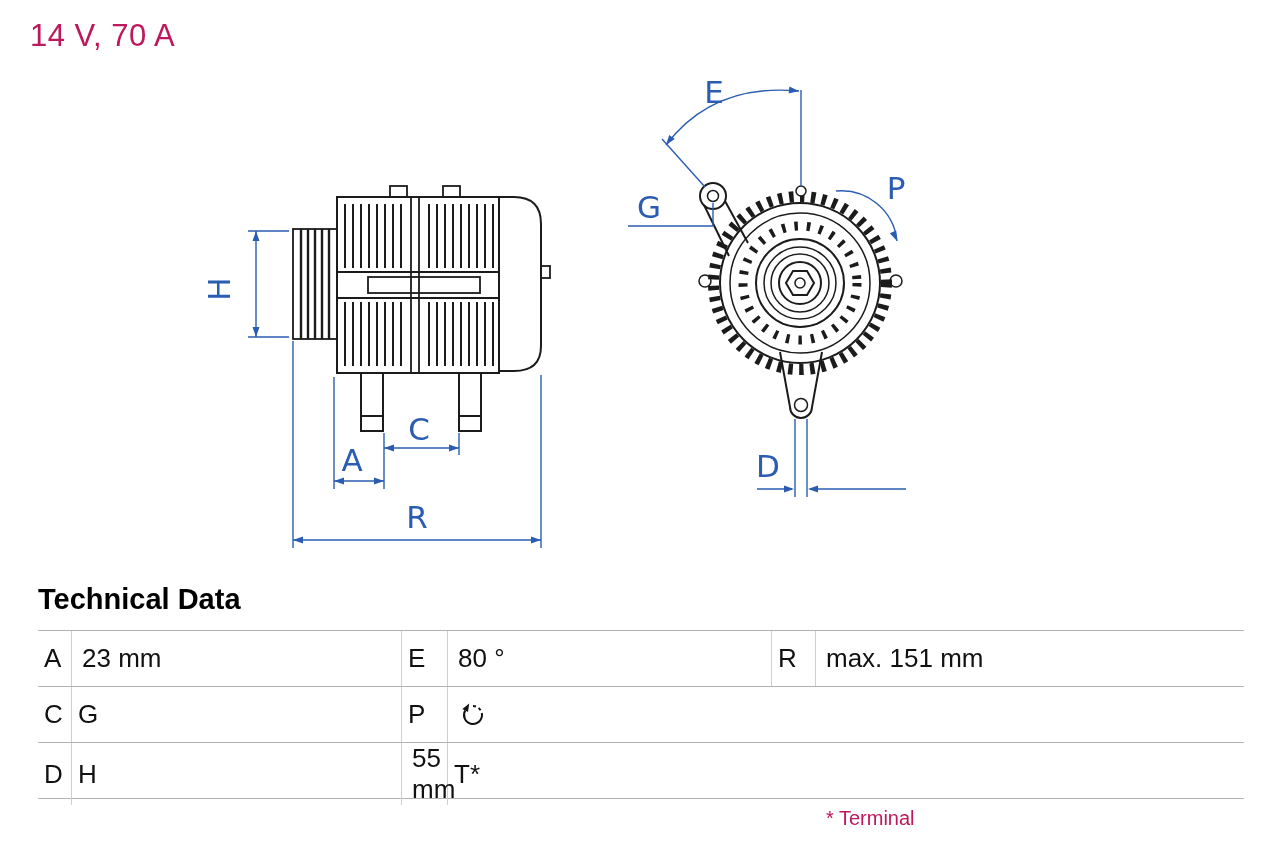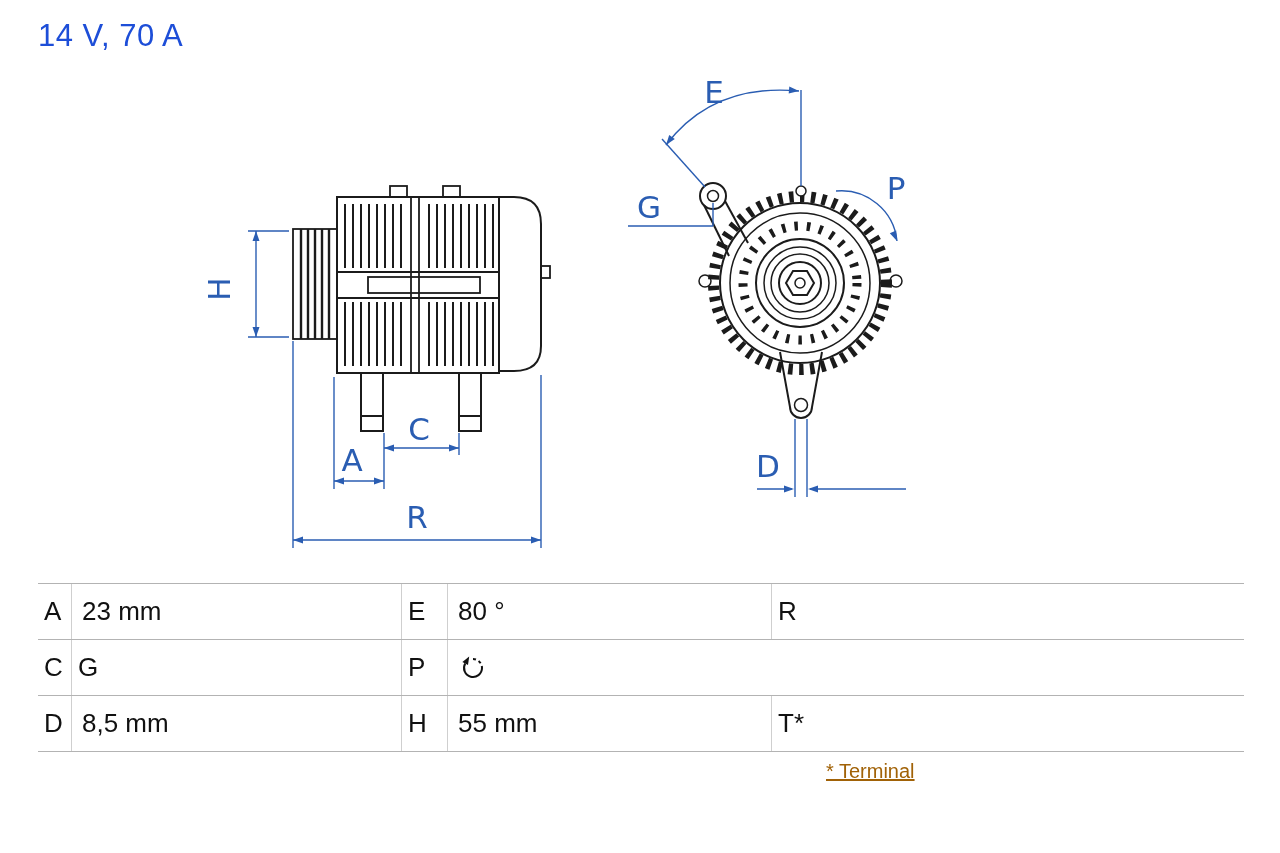--- a/index.html
+++ b/index.html
@@ -1,36 +1,36 @@
 <!DOCTYPE html>
 <html><head>
 <meta charset="utf-8">
 <style>
   html,body{margin:0;padding:0;}
   body{
     width:1280px;height:853px;background:#ffffff;position:relative;overflow:hidden;
     font-family:"Liberation Sans",sans-serif;color:#111;
   }
   .page-title{
-    position:absolute;left:38px;top:18px;font-size:31px;font-weight:400;color:#1d4ed8;
+    position:absolute;left:30px;top:18px;font-size:31px;font-weight:400;color:#be185d;
     letter-spacing:.5px;
   }
   svg.drawing{position:absolute;left:0;top:0;}
   .dim-label{font-family:"DejaVu Sans",sans-serif;font-size:31px;fill:#2a5db2;}
   .tech{position:absolute;left:38px;top:583px;width:1206px;}
   .tech h2{margin:0 0 14px 0;font-size:29px;font-weight:700;color:#000;}
   .tbl{border-top:1px solid #b3b3b3;}
   .row{
     display:grid;grid-template-columns:34px 330px 46px 324px 44px 1fr;
     align-items:stretch;height:55px;border-bottom:1px solid #b3b3b3;font-size:26px;
   }
   .cell{display:flex;align-items:center;border-right:1px solid #cfcfcf;padding-left:6px;}
   .cell.val{padding-left:10px;}
   .cell:last-child{border-right:none;}
-  .footnote{margin:8px 0 0 788px;font-size:20px;color:#a16207;text-decoration:underline;}
+  .footnote{margin:8px 0 0 788px;font-size:20px;color:#be185d;}
 </style>
 </head>
 <body>
 
 <div>
 
   <div class="page-title">14 V, 70 A</div>
 
   <svg class="drawing" width="1280" height="570" viewBox="0 0 1280 570">
 
@@ -147,46 +147,47 @@
       <text class="dim-label" x="419" y="440" text-anchor="middle">C</text>
       <text class="dim-label" x="417" y="528" text-anchor="middle">R</text>
       <text class="dim-label" x="714" y="103" text-anchor="middle">E</text>
       <text class="dim-label" x="649" y="218" text-anchor="middle">G</text>
       <text class="dim-label" x="896" y="199" text-anchor="middle">P</text>
       <text class="dim-label" x="768" y="477" text-anchor="middle">D</text>
     </g>
   </svg>
 
   <section class="tech">
+    <h2>Technical Data</h2>
     <div class="tbl">
 
       <div class="row">
         <div class="cell key">A</div>
         <div class="cell val">23 mm</div>
         <div class="cell key">E</div>
         <div class="cell val">80 °</div>
         <div class="cell key">R</div>
+        <div class="cell val">max. 151 mm</div>
       </div>
 
       <div class="row">
         <div class="cell key">C</div>
         <div class="cell key">G</div>
         <div class="cell key">P</div>
         <div class="cell val">
           <svg width="30" height="28" viewBox="0 0 28 28">
             <path d="M14,5 A9,9 0 0 1 23,14" stroke="#111" stroke-width="2" fill="none" stroke-dasharray="3 3"></path>
             <path d="M23,14 A9,9 0 1 1 6.2,9.5" stroke="#111" stroke-width="2" fill="none"></path>
             <polygon points="10.2,2.6 3.4,7.9 9,11.1" fill="#111"></polygon>
           </svg>
         </div>
       </div>
 
       <div class="row">
         <div class="cell key">D</div>
-        <div class="cell val">8,5 mm</div>
         <div class="cell key">H</div>
         <div class="cell val">55 mm</div>
         <div class="cell key">T*</div>
       </div>
 
     </div>
     <div class="footnote">* Terminal</div>
   </section>
 
 </div>

